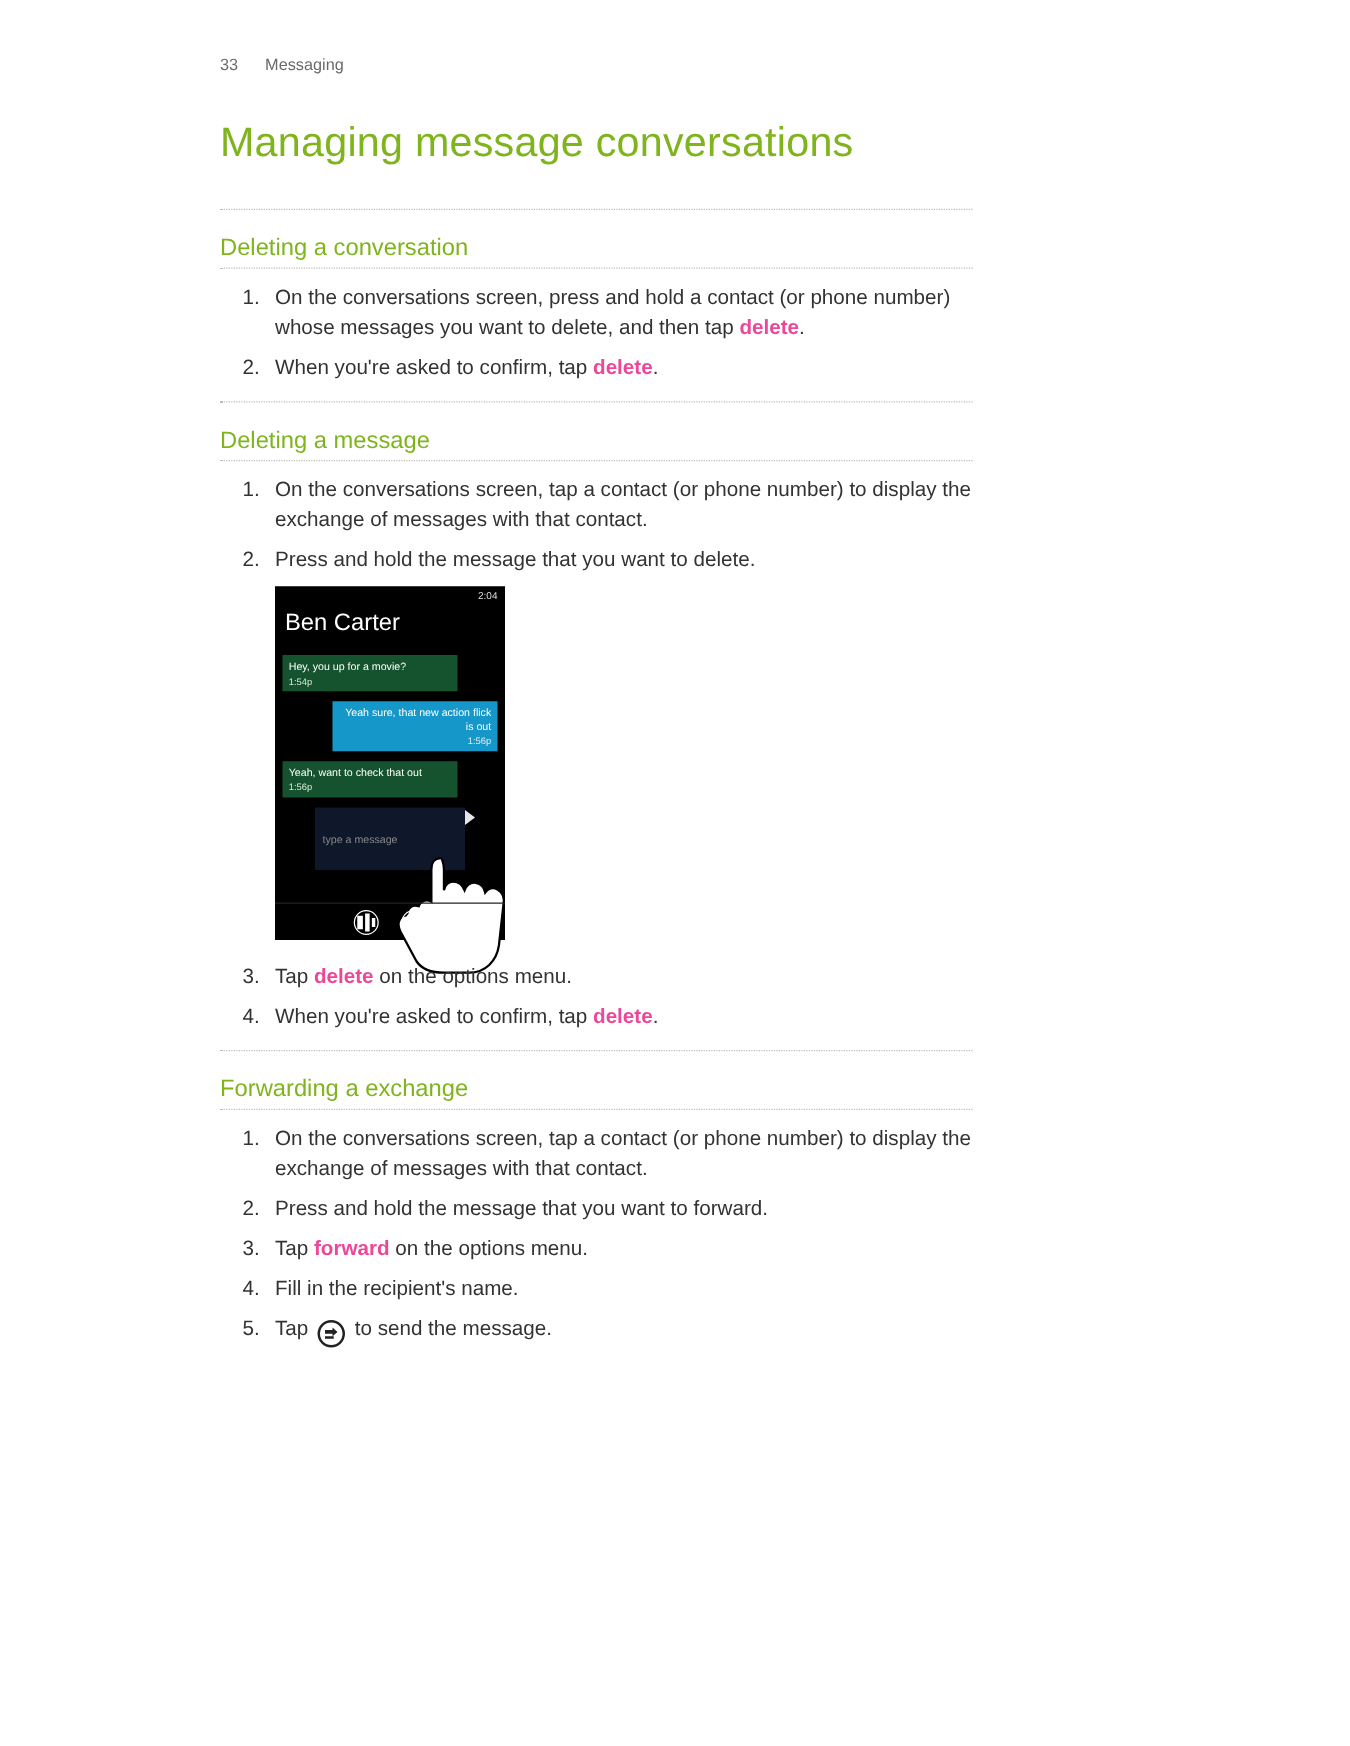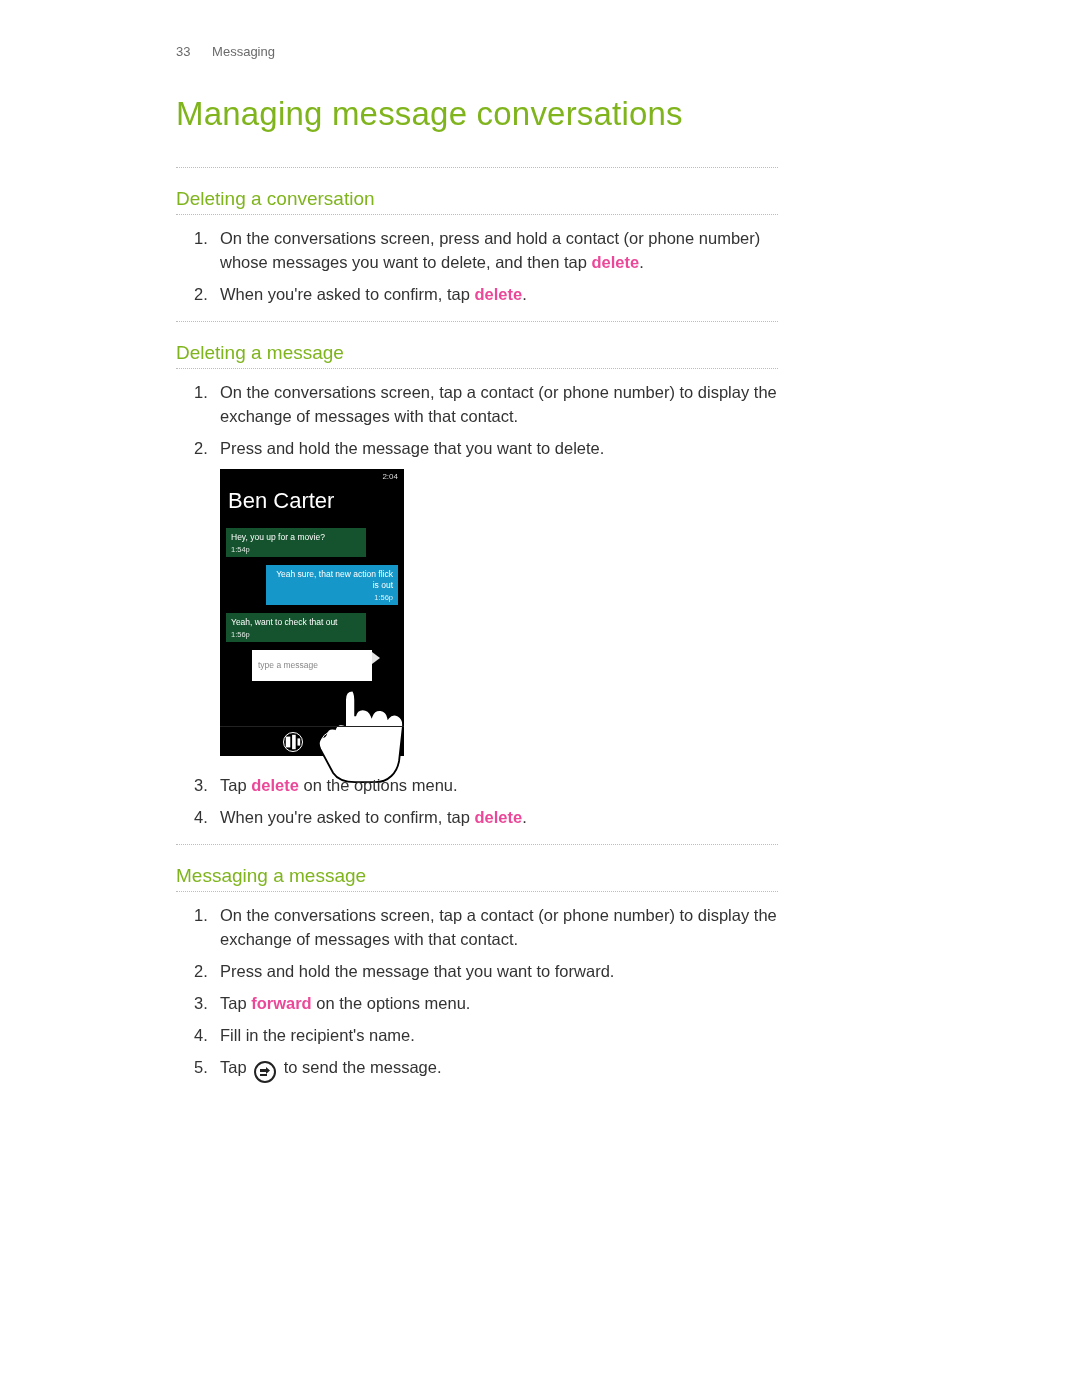--- a/index.html
+++ b/index.html
@@ -14,27 +14,27 @@
   ol.steps { list-style: none; padding-left: 44px; }
   ol.steps li { position: relative; font-size: 16.5px; line-height: 1.45; color: #333; margin-bottom: 8px; }
   ol.steps li .num { position: absolute; left: -26px; top: 0; font-size: 16.5px; color: #333; }
   .bold { font-weight: 600; color: #ec4899; }
   .inline { display: inline; }
   .phone-wrap { margin: 8px 0 18px 0; }
 
   
   .phone { width: 184px; background: #000; color: #fff; font-family: "Segoe UI", Arial, sans-serif; position: relative; }
   .phone .statusbar { height: 14px; font-size: 8px; color: #ddd; text-align: right; padding: 2px 6px 0 0; }
-  .phone .contact { font-size: 22px; font-weight: 300; padding: 2px 8px 10px 8px; color: #fff; }
+  .phone .contact { font-size: 19px; font-weight: 300; padding: 2px 8px 10px 8px; color: #fff; }
   .phone .chatarea { padding: 2px 6px 6px 6px; position: relative; height: 200px; }
   .bubble { font-size: 8.5px; line-height: 1.25; padding: 4px 5px 3px 5px; margin-bottom: 8px; max-width: 140px; word-wrap: break-word; }
   .bubble .time { display: block; font-size: 7.5px; opacity: 0.85; margin-top: 2px; }
   .bubble.left { background: #14532d; color: #fff; }
   .bubble.right { background: #1597c9; color: #fff; margin-left: 40px; text-align: right; }
-  .bubble.input { background: #ffffff; color: #888; width: 120px; margin-left: 26px; padding: 10px 6px; }
+  .bubble.input { background: #0f172a; color: #888; width: 120px; margin-left: 26px; padding: 20px 6px; }
   .bubble.input::after { content: ""; position: absolute; }
   .inputrow { position: relative; }
   .inputrow .tail { position: absolute; right: 18px; top: 2px; width: 0; height: 0; border-left: 8px solid #e6e6e6; border-top: 6px solid transparent; border-bottom: 6px solid transparent; }
   .phone .appbar { height: 30px; border-top: 1px solid #222; display: flex; align-items: center; justify-content: center; gap: 18px; position: relative; }
   .circ-btn { width: 20px; height: 20px; border: 1.5px solid #fff; border-radius: 50%; display: inline-flex; align-items: center; justify-content: center; font-size: 10px; color: #fff; }
   .appbar .dots { position: absolute; right: 8px; top: 6px; color: #fff; font-size: 12px; letter-spacing: 1px; }
 
   .hand { position: absolute; top: 148px; left: 82px; width: 110px; height: 110px; pointer-events: none; }
 
   .send-icon { display: inline-flex; width: 22px; height: 22px; border: 2px solid #222; border-radius: 50%; align-items: center; justify-content: center; vertical-align: -5px; margin: 0 3px; }
@@ -126,21 +126,21 @@
       <span class="num">3.</span>
       <span class="inline">Tap </span><span class="bold inline">delete</span><span class="inline"> on the options menu.</span>
     </li>
     <li>
       <span class="num">4.</span>
       <span class="inline">When you're asked to confirm, tap </span><span class="bold inline">delete</span><span class="inline">.</span>
     </li>
   </ol>
 
   <div class="dotted-top" style="margin-top:14px;"></div>
-  <div class="section-title">Messaging a message</div>
+  <div class="section-title">Forwarding a exchange</div>
   <div class="dotted-under"></div>
   <ol class="steps">
     <li>
       <span class="num">1.</span>
       <span>On the conversations screen, tap a contact (or phone number) to display the exchange of messages with that contact.</span>
     </li>
     <li>
       <span class="num">2.</span>
       <span>Press and hold the message that you want to forward.</span>
     </li>

